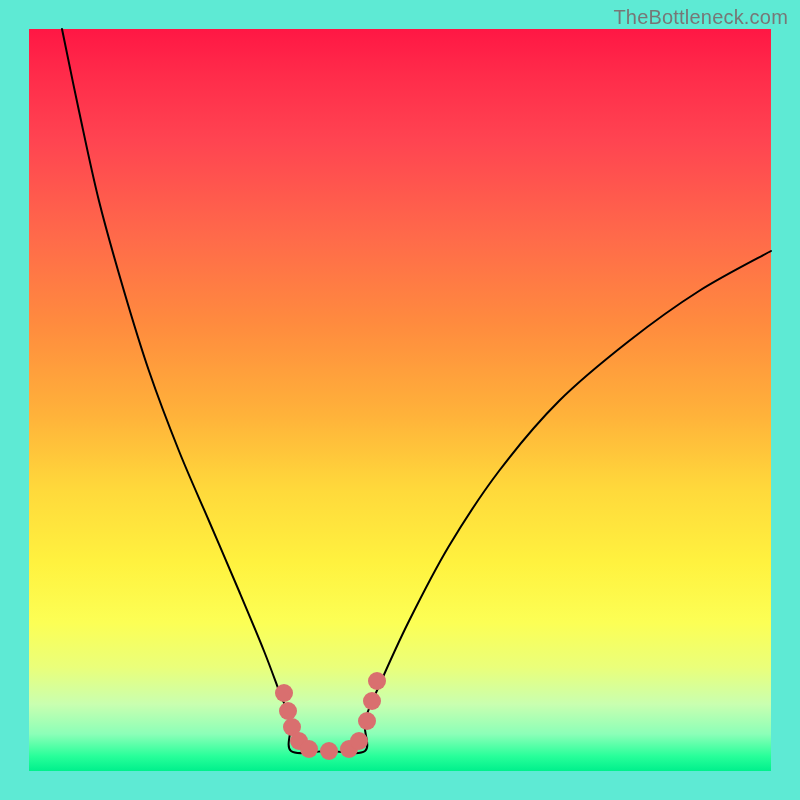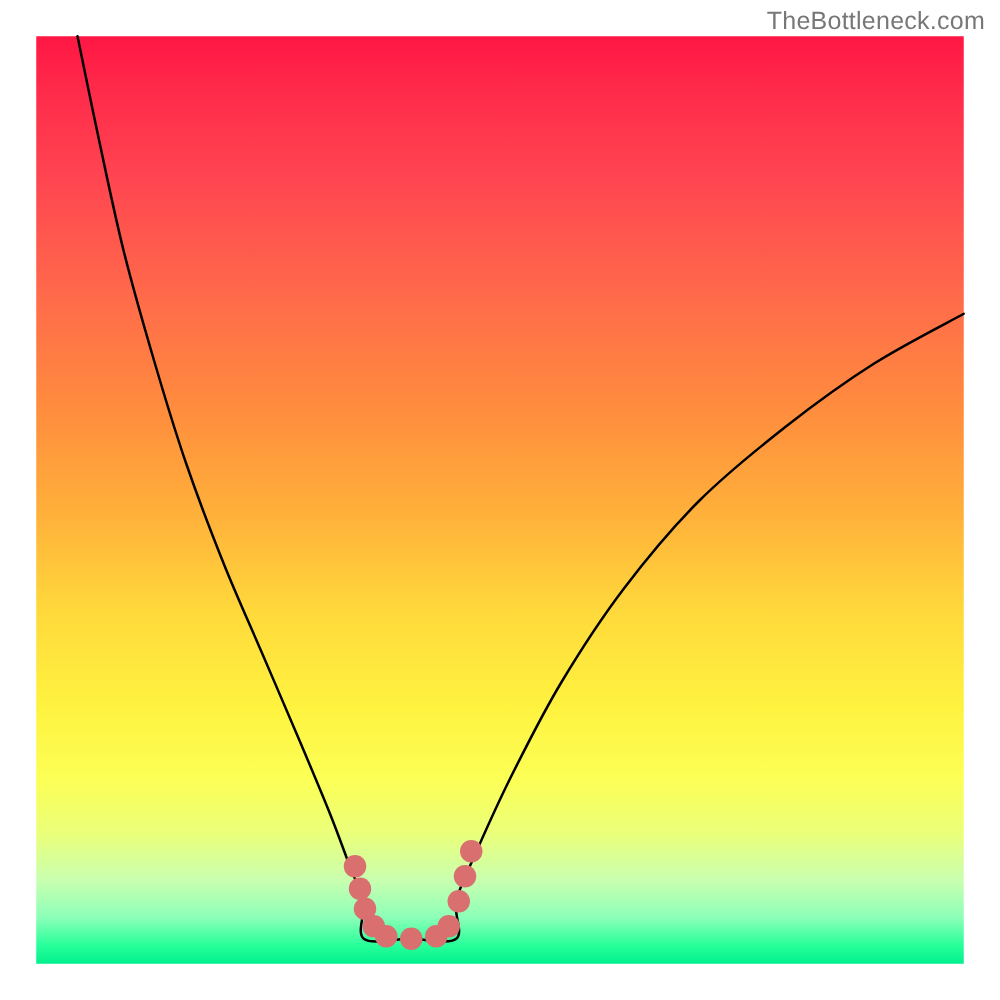--- a/index.html
+++ b/index.html
@@ -10,21 +10,21 @@
     background: #000;
     overflow: hidden;
     font-family: Arial, Helvetica, sans-serif;
   }
   .frame {
     position: absolute;
     left: 0;
     top: 0;
     width: 800px;
     height: 800px;
-    background: #ffffff;
+    background: #5eead4;
   }
   .plot-area {
     position: absolute;
     left: 29px;
     top: 29px;
     width: 742px;
     height: 742px;
     
     background: linear-gradient(
       to bottom,

